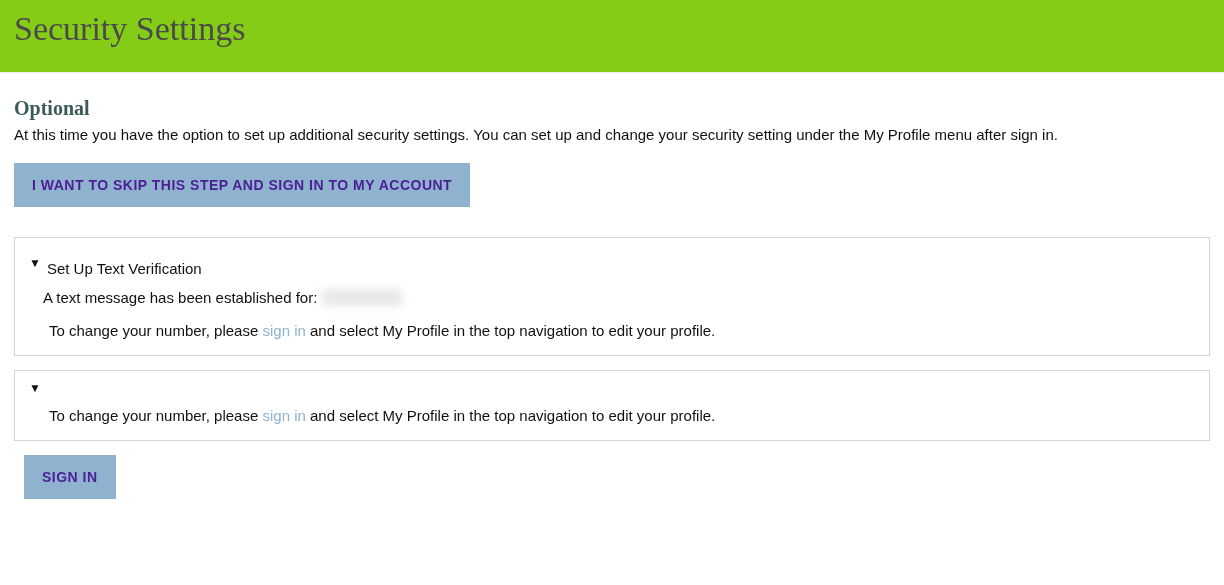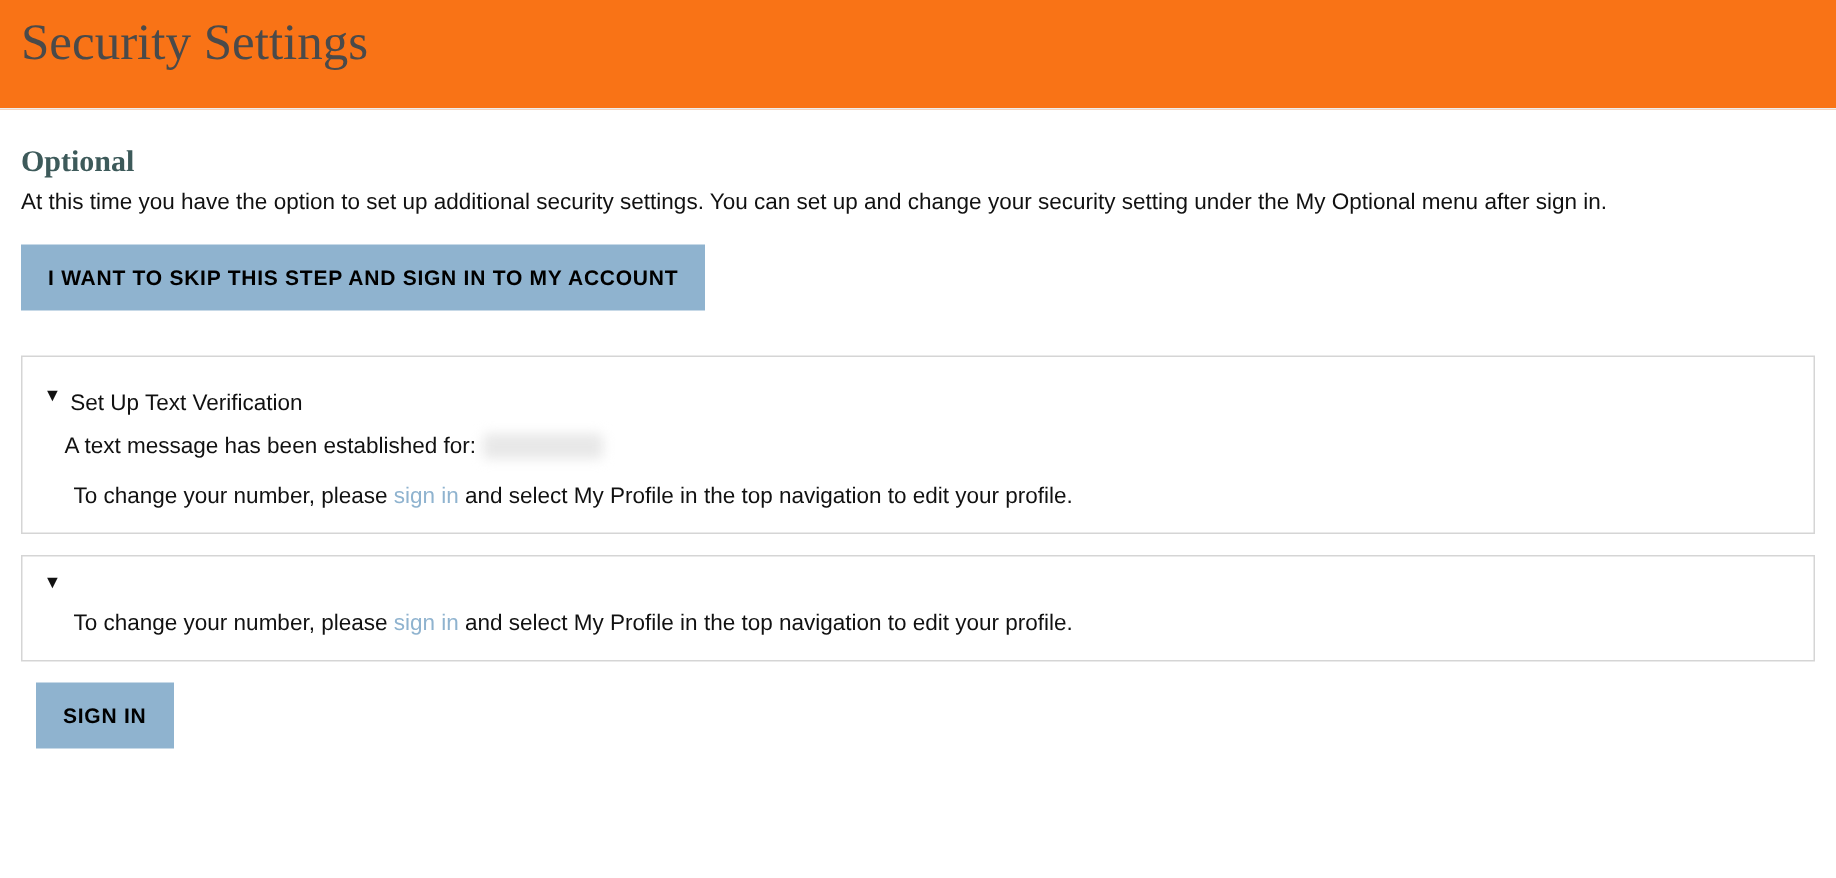--- a/index.html
+++ b/index.html
@@ -1,18 +1,18 @@
 <!DOCTYPE html>
 <html><head>
   <meta charset="utf-8">
   <style>
     * { box-sizing: border-box; margin: 0; padding: 0; }
     body { font-family: Arial, Helvetica, sans-serif; background: #fff; color: #111; }
     .header-bar {
-      background: #f97316;
+      background: #84cc16;
       padding: 10px 14px 24px 14px;
       border-bottom: 1px solid #eee;
     }
     .page-title {
       font-family: Georgia, 'Times New Roman', serif;
       font-size: 34px;
       color: #4a4a4a;
       font-weight: 400;
     }
     .content {
@@ -26,21 +26,21 @@
     }
     .intro-text {
       font-size: 15px;
       line-height: 1.4;
       color: #111;
       margin-bottom: 18px;
     }
     .btn {
       display: inline-block;
       background: #8fb3cf;
-      color: #000000;
+      color: #4c1d95;
       border: none;
       padding: 14px 18px;
       font-size: 14px;
       font-weight: bold;
       letter-spacing: 0.5px;
       cursor: pointer;
       text-transform: uppercase;
     }
     .panels { margin-top: 30px; }
     .panel {
@@ -84,21 +84,21 @@
 <body>
 
 <div class="header-bar">
   <h1 class="page-title">Security Settings</h1>
 </div>
 
 <div class="content">
 
   <h2 class="subheading">Optional</h2>
 
-  <p class="intro-text">At this time you have the option to set up additional security settings. You can set up and change your security setting under the My Optional menu after sign in.</p>
+  <p class="intro-text">At this time you have the option to set up additional security settings. You can set up and change your security setting under the My Profile menu after sign in.</p>
 
   <button class="btn">I WANT TO SKIP THIS STEP AND SIGN IN TO MY ACCOUNT</button>
 
   <div class="panels">
 
     <div class="panel">
       <div class="panel-header">
         <span class="tri">▼</span>
         <span class="panel-title">Set Up Text Verification</span>
       </div>

